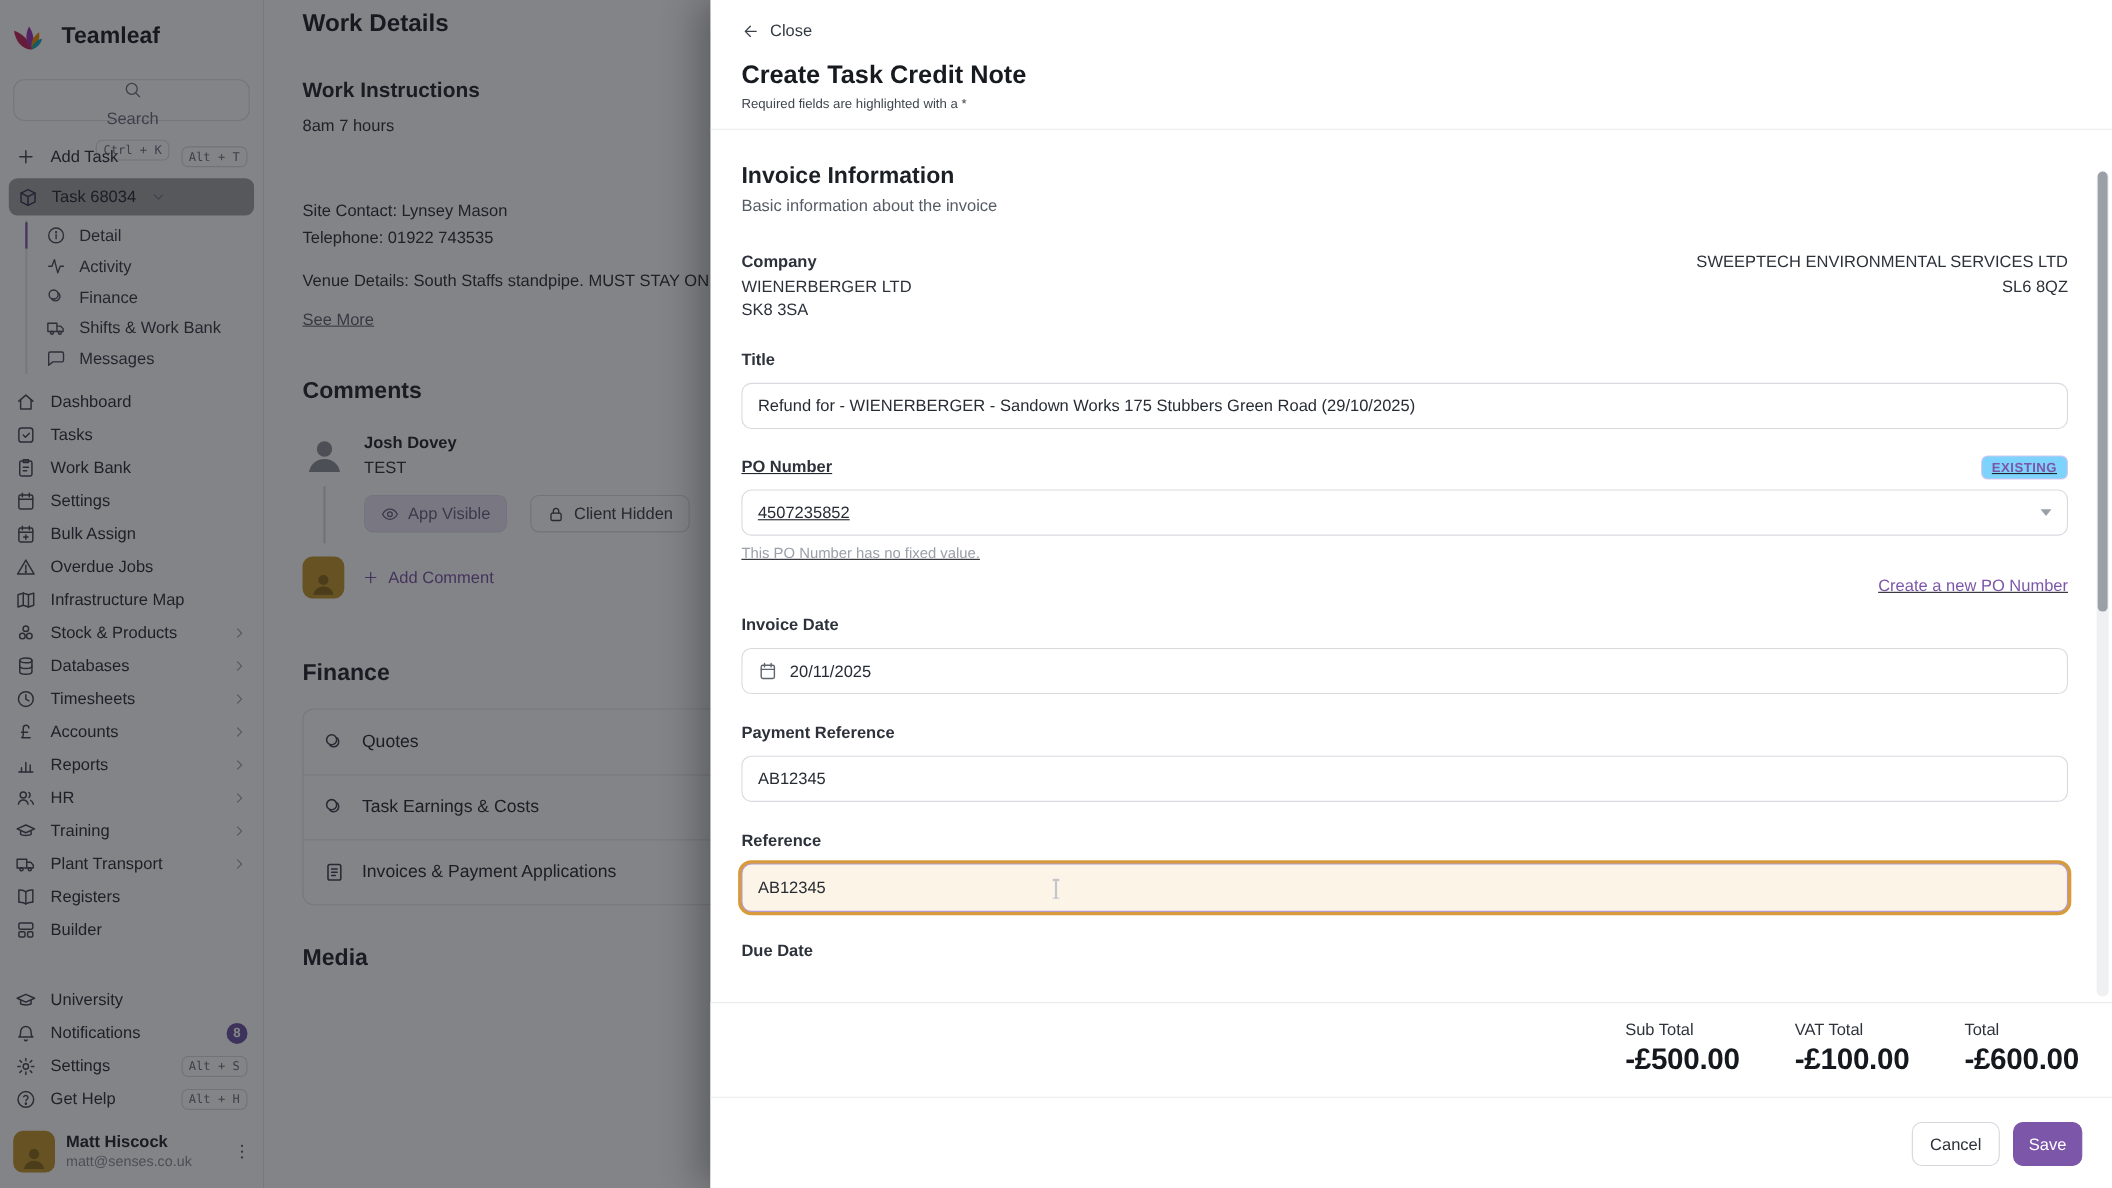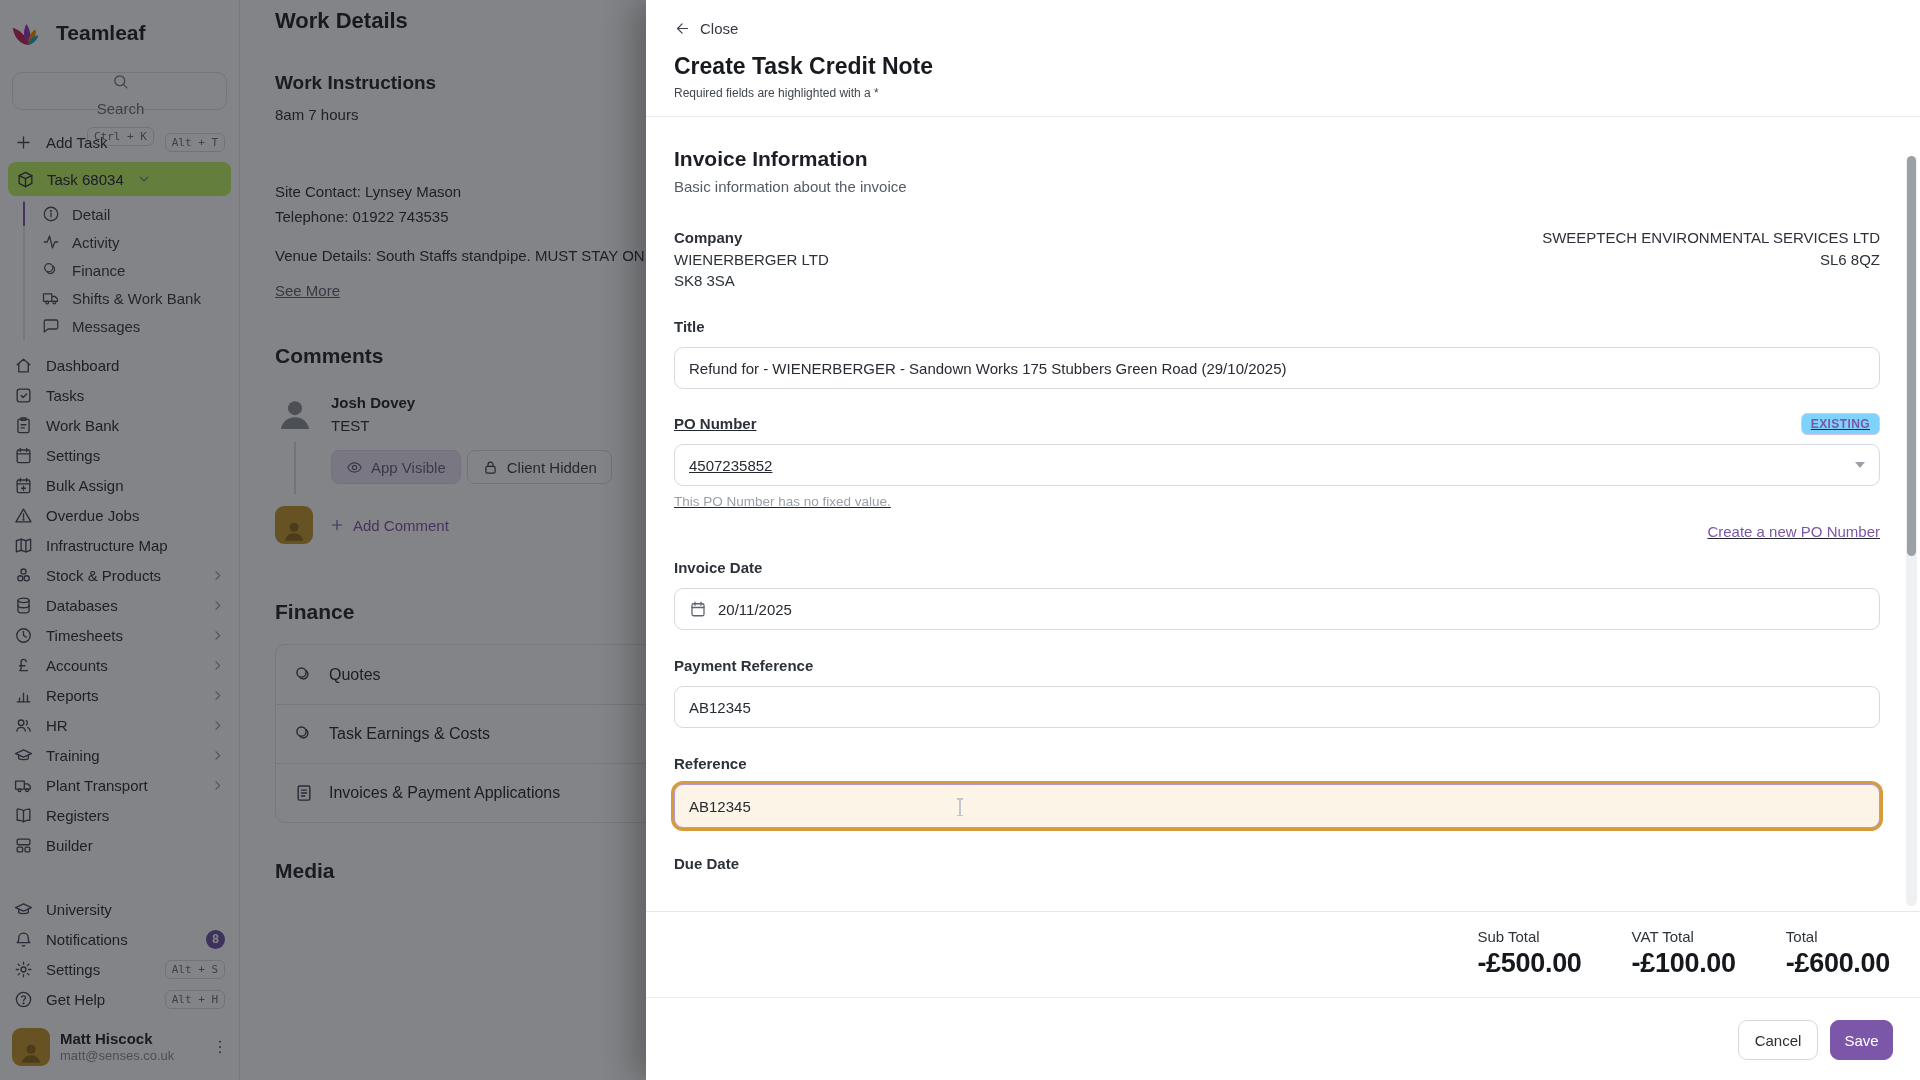--- a/index.html
+++ b/index.html
@@ -11,21 +11,21 @@
   .logo-row { display:flex; align-items:center; gap:10px; padding:16px 14px 12px 12px; }
   .logo-mark { width:34px; height:34px; flex:0 0 auto; }
   .logo-text { font-size:21px; font-weight:700; color:#1c2026; }
   .search-box { margin:10px 12px 0 12px; height:38px; border:1px solid #dfe1e6; border-radius:10px; display:flex; align-items:center; gap:10px; padding:0 8px 0 10px; color:#6b7280; font-size:15px;flex-direction:column; }
   .search-box .grow { flex:1; }
   kbd.chip { font-family:"DejaVu Sans Mono",monospace; font-size:11px; color:#6b7280; border:1px solid #d9dbe0; border-radius:6px; padding:2px 6px; background:#fff; white-space:nowrap; }
   .side-item { height:30px; display:flex; align-items:center; gap:13px; padding:0 14px; font-size:15px; color:#2b303a; }
   .side-item .ic { width:19px; height:19px; color:#444a55; flex:0 0 auto; }
   .side-item .grow { flex:1; }
   .addtask { margin-top:16px; height:32px; }
-  .task-row { margin:4px 8px 0 8px; height:34px; background:#bef264; border-radius:8px; display:flex; align-items:center; gap:12px; padding:0 8px; font-size:15px; color:#2b2637; }
+  .task-row { margin:4px 8px 0 8px; height:34px; background:#a3a3a3; border-radius:8px; display:flex; align-items:center; gap:12px; padding:0 8px; font-size:15px; color:#2b2637; }
   .task-row .ic { width:19px; height:19px; color:#3c3450; }
   .task-row .chev { width:16px; height:16px; color:#7b6f92; }
   .sub-list { margin:4px 0 6px 23px; border-left:2px solid #e5e6ea; }
   .sub-item { position:relative; height:28px; display:flex; align-items:center; gap:12px; padding-left:17px; font-size:15px; color:#363c46; }
   .sub-item .ic { width:18px; height:18px; color:#4a505b; }
   .sub-item.active::before { content:""; position:absolute; left:-2px; top:2px; bottom:2px; width:2px; background:#7C56A8; }
   .nav-list { margin-top:10px; }
   .nav-chev { width:15px; height:15px; color:#9aa0a9; }
   .side-footer { position:absolute; left:0; right:0; bottom:14px; }
   .badge-dot { min-width:19px; height:19px; border-radius:50%; background:#6d54a3; color:#fff; font-size:12px; font-weight:700; display:flex; align-items:center; justify-content:center; padding:0 4px; }
@@ -43,21 +43,21 @@
   .wp-h2 { font-size:19px; font-weight:600; color:#22262d; margin-top:38px; }
   .wp-line { font-size:15px; color:#2c313a; line-height:25px; white-space:nowrap; }
   .mt8{margin-top:8px;} .mt14{margin-top:14px;}
   .see-more { display:inline-block; margin-top:14px; font-size:15px; color:#5d6472; text-decoration:underline; }
   .wp-h1b { font-size:21px; font-weight:700; margin-top:44px; }
   .comment { display:flex; gap:16px; margin-top:26px; position:relative; }
   .c-avatar { width:40px; height:40px; color:#8d9096; flex:0 0 auto; }
   .thread { position:absolute; left:19px; top:48px; height:52px; width:2px; background:#d9dbdf; }
   .c-name { font-size:15px; font-weight:600; }
   .c-text { font-size:15px; margin-top:6px; color:#2c313a; }
-  .c-chips { display:flex; gap:6px; margin-top:16px; }
+  .c-chips { display:flex; gap:21px; margin-top:16px; }
   .chip-btn { height:34px; display:flex; align-items:center; gap:8px; padding:0 14px; border-radius:8px; font-size:15px; }
   .chip-app { background:#ebe6f5; color:#6a6280; border:1px solid #e0d9ef; }
   .chip-client { background:#fff; color:#3c414b; border:1px solid #d9dbe0; }
   .chip-btn .ic { width:17px; height:17px; }
   .add-comment { display:flex; align-items:center; gap:16px; margin-top:22px; }
   .add-comment .lbl { font-size:15px; color:#7C56A8; display:flex; gap:8px; align-items:center; }
   .add-comment .ic{ width:16px;height:16px; }
   .fin-card { margin-top:20px; width:480px; border:1px solid #e3e5e9; border-radius:10px; background:#fff; }
   .fin-row { height:59px; display:flex; align-items:center; gap:15px; padding:0 18px; font-size:16px; color:#272c34; }
   .fin-row + .fin-row { border-top:1px solid #e6e7eb; }

